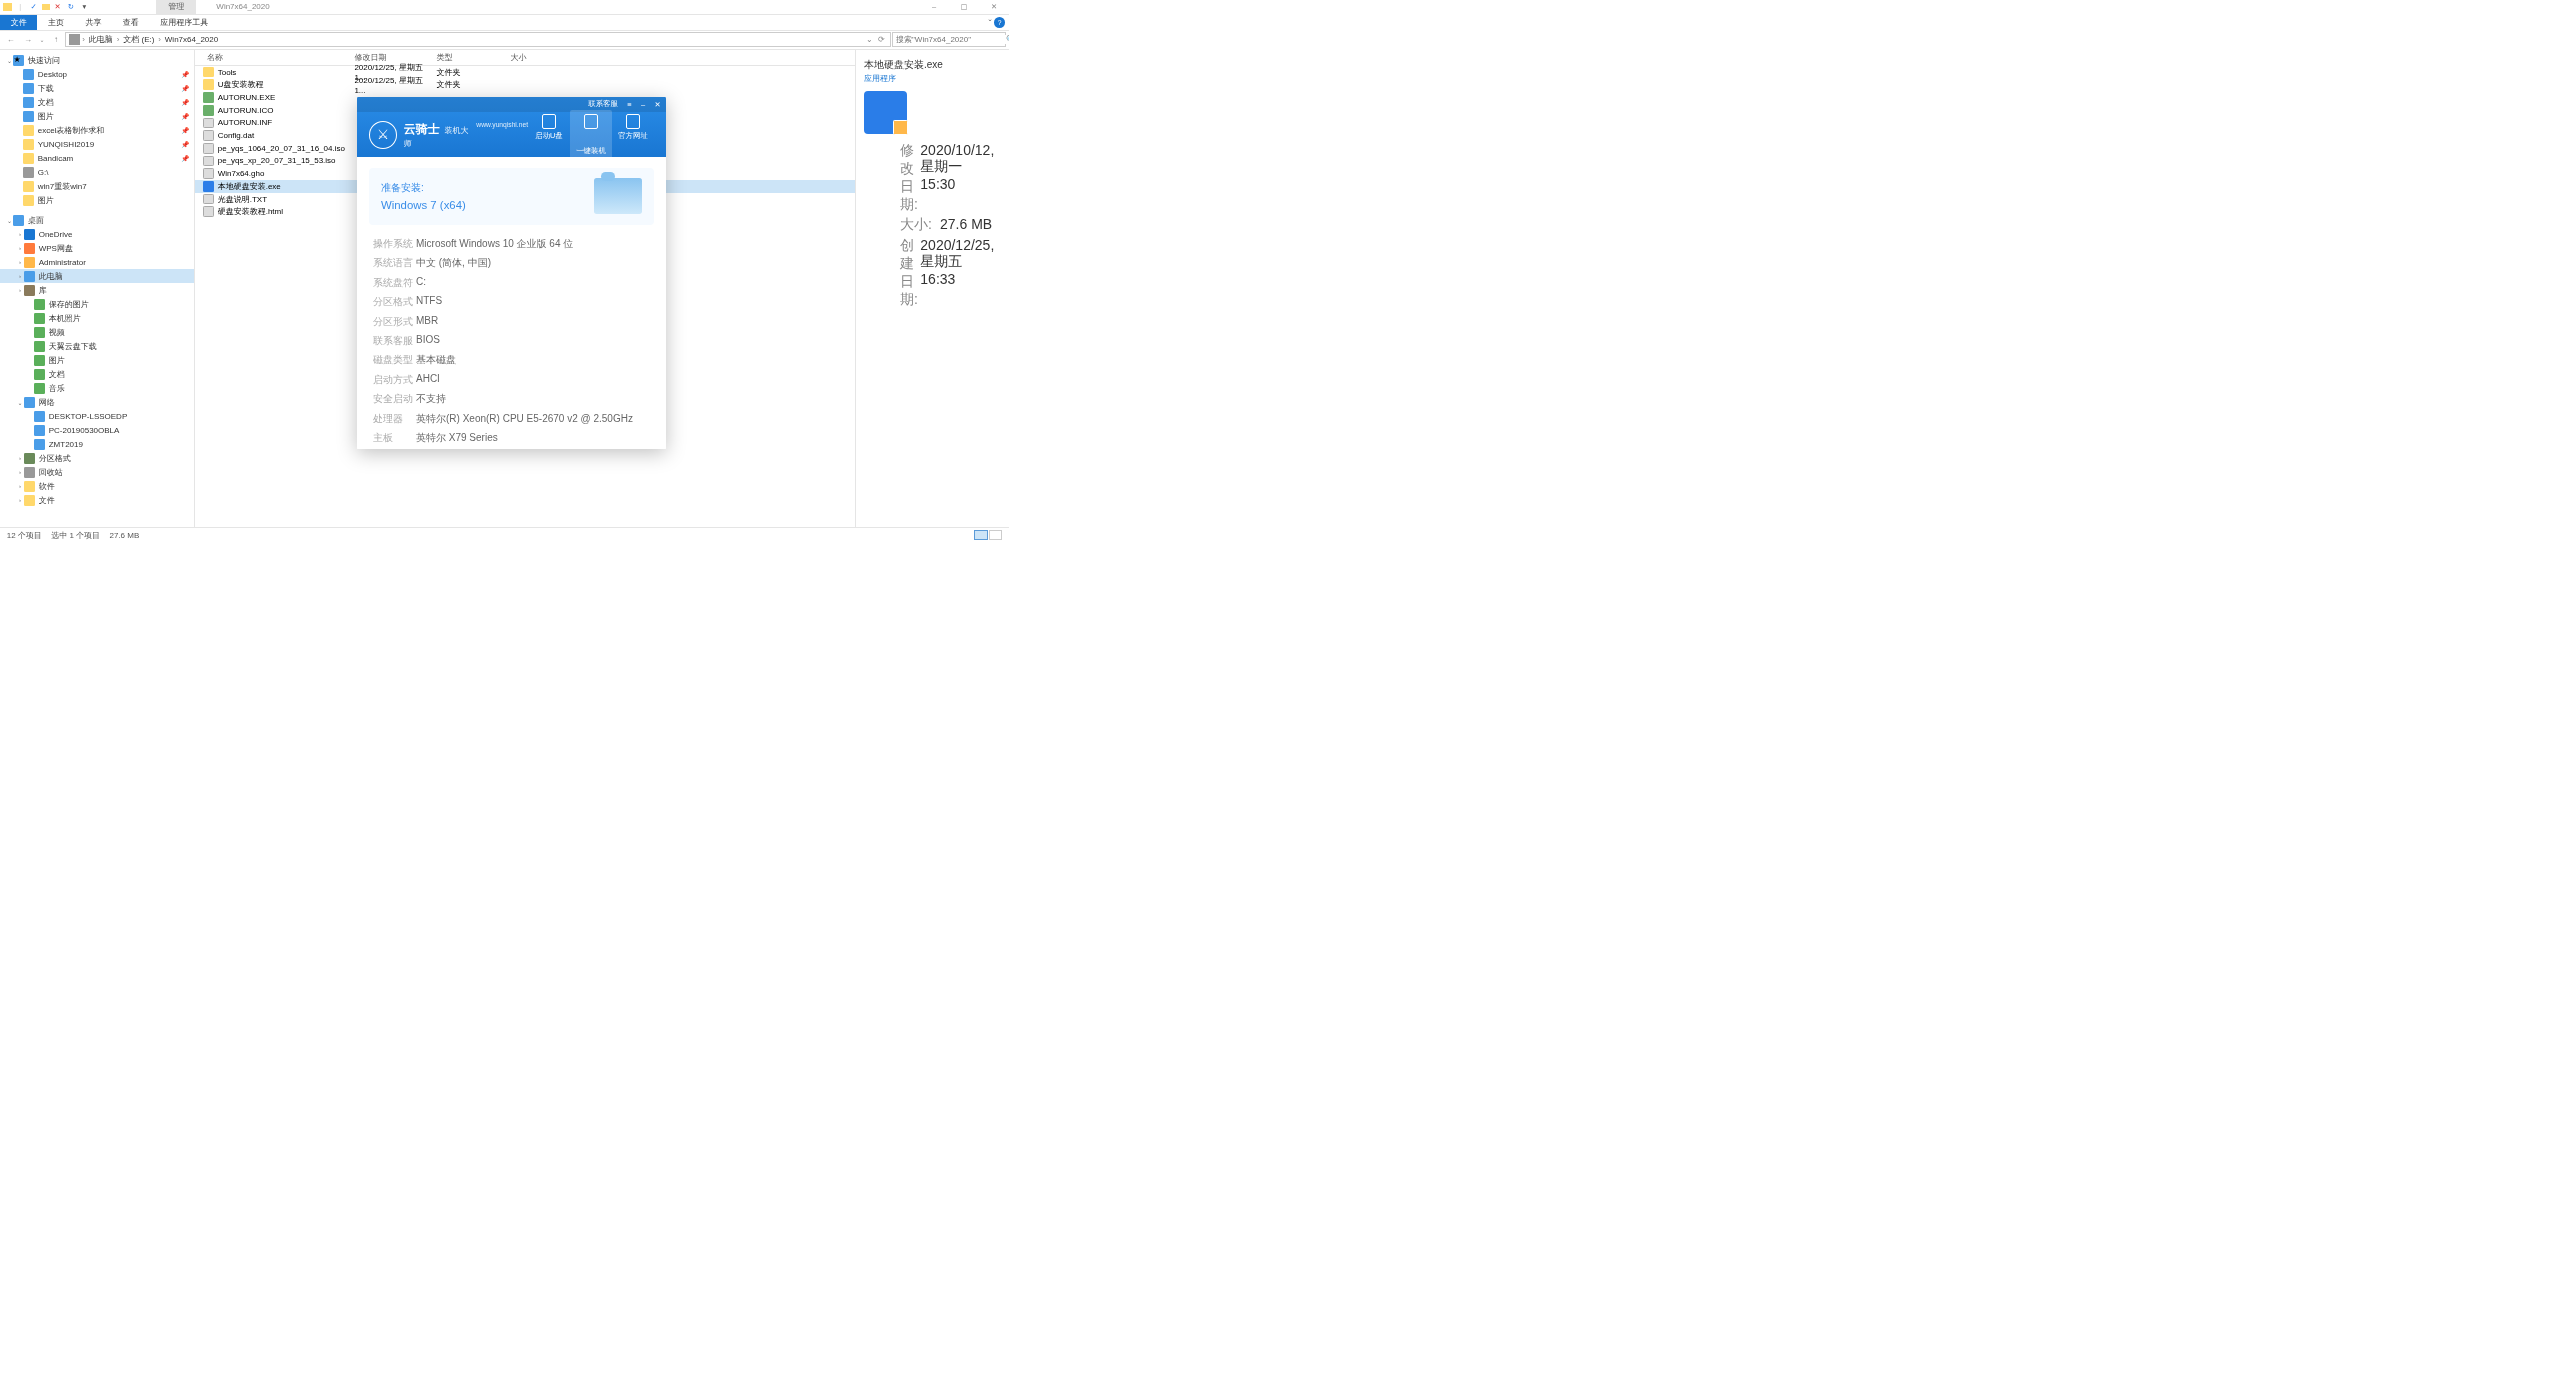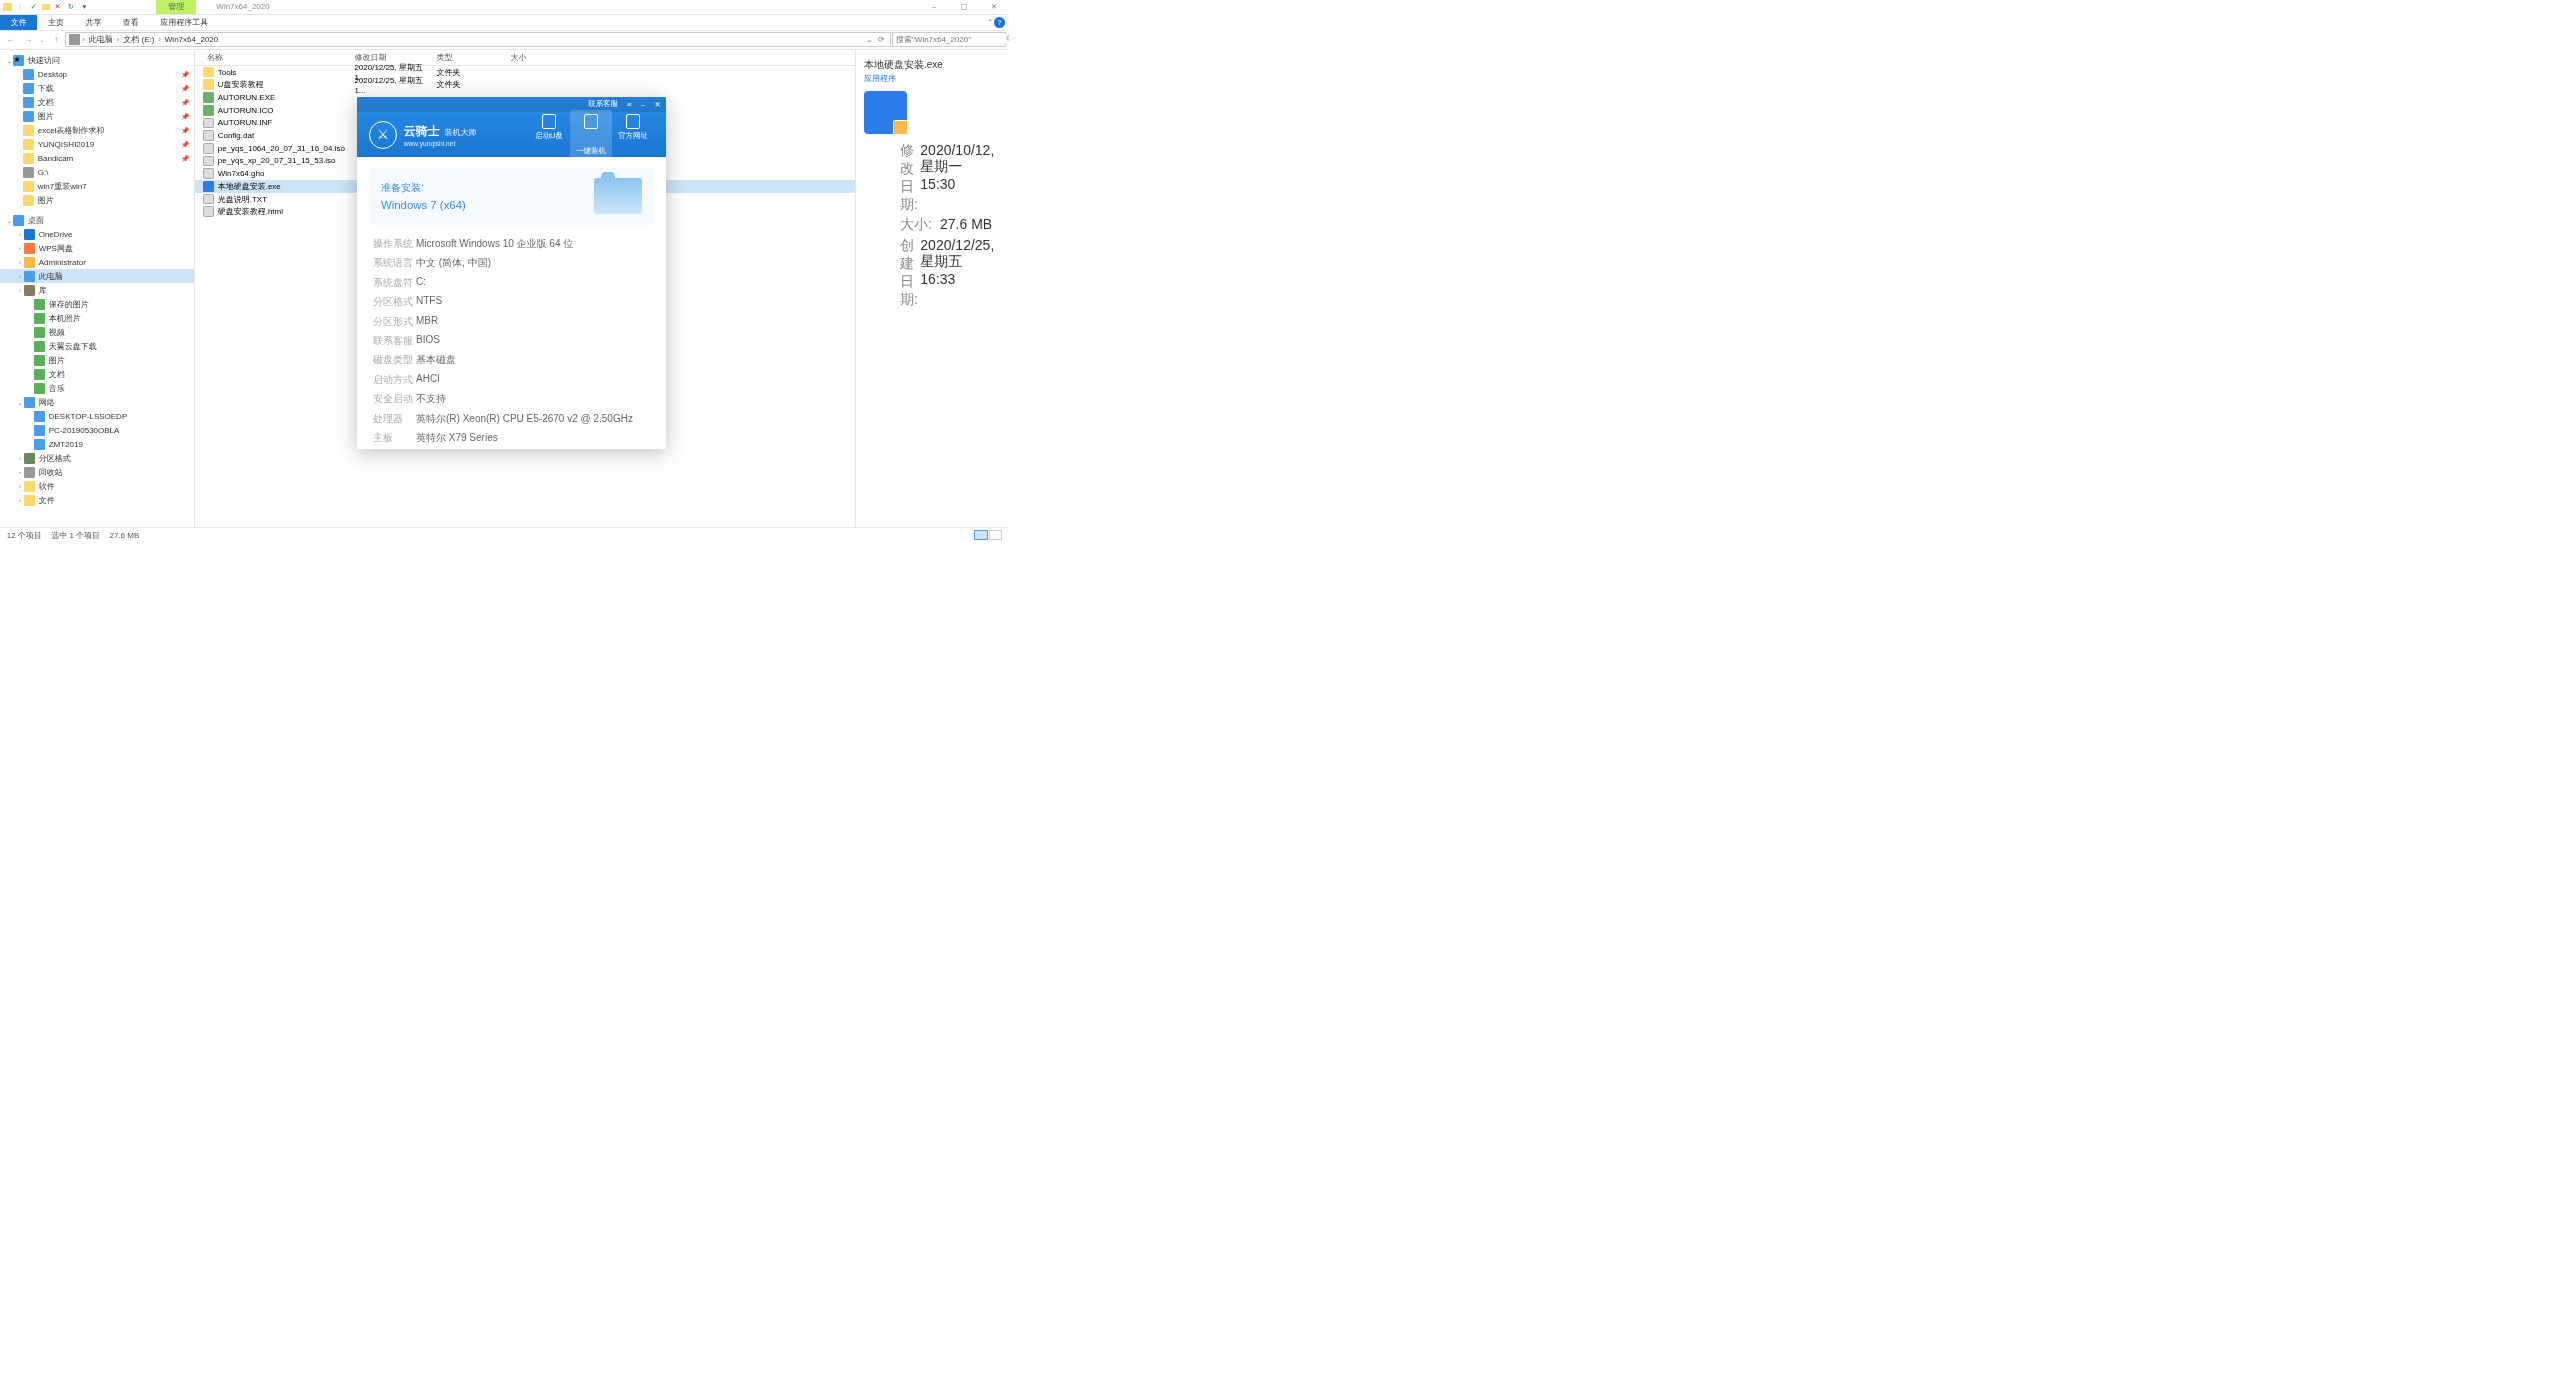--- a/index.html
+++ b/index.html
@@ -2,21 +2,21 @@
 <html style="font-size:10.7px"><head>
 <meta charset="utf-8">
 <style>
 * { margin: 0; padding: 0; box-sizing: border-box; font-family: "Microsoft YaHei", "Segoe UI", sans-serif; }
 body { background: #fff; width: 1009px; height: 542px; overflow: hidden; font-size: 8px; position: relative; }
 
 
 .titlebar { height: 14.8px; background: #fff; display: flex; align-items: center; border-bottom: 0.7px solid #e5e5e5; }
 .qat { display: flex; align-items: center; gap: 2.7px; padding: 0 2.7px; }
 .qat-icon { width: 10.7px; height: 10.7px; display: flex; align-items: center; justify-content: center; font-size: 7.4px; }
-.tab-context { background: #bef264; color: #555; padding: 1.3px 12px; margin-left: 64px; font-size: 8px; }
+.tab-context { background: #e5e5e5; color: #555; padding: 1.3px 12px; margin-left: 64px; font-size: 8px; }
 .window-title { margin-left: 20px; color: #888; font-size: 8px; }
 .window-controls { margin-left: auto; display: flex; }
 .win-btn { width: 30px; height: 14.8px; display: flex; align-items: center; justify-content: center; color: #888; font-size: 7.4px; }
 
 
 .ribbon-tabs { height: 16px; background: #fff; display: flex; align-items: stretch; border-bottom: 0.7px solid #e5e5e5; }
 .ribbon-tab { padding: 0 10.7px; display: flex; align-items: center; font-size: 8px; color: #333; }
 .ribbon-tab.active { background: #1976d2; color: #fff; }
 .ribbon-right { margin-left: auto; display: flex; align-items: center; padding-right: 4px; gap: 2.7px; }
 .help-icon { width: 10.7px; height: 10.7px; border-radius: 50%; background: #1976d2; color: #fff; display: flex; align-items: center; justify-content: center; font-size: 6.7px; }
@@ -97,21 +97,21 @@
 .view-btn { width: 13.4px; height: 10.7px; border: 0.7px solid #ccc; }
 .view-btn.active { background: #cce4f7; border-color: #5a9ad8; }
 
 
 .installer { position: absolute; left: 357px; top: 97px; width: 309px; height: 352px; background: #fff; box-shadow: 0 4px 20px rgba(0,0,0,0.25); border-radius: 1.3px; display: flex; flex-direction: column; overflow: hidden; }
 .inst-header { background: linear-gradient(#2a8de8, #1976d2); color: #fff; height: 60px; position: relative; }
 .inst-titlebar { height: 14.8px; background: rgba(0,0,0,0.1); display: flex; align-items: center; justify-content: flex-end; padding: 0 2.7px; gap: 4px; font-size: 7.4px; }
 .inst-tb-item { padding: 0 2.7px; }
 .inst-logo-row { display: flex; align-items: center; height: 46px; padding: 0 12px; }
 .inst-logo { width: 28px; height: 28px; border: 1.3px solid #fff; border-radius: 50%; margin-right: 6.7px; display: flex; align-items: center; justify-content: center; font-size: 13.4px; }
-.inst-brand { display: flex; flex-direction: column; }
+.inst-brand { display: flex; flex-direction: row; }
 .inst-brand-name { font-size: 12px; font-weight: bold; }
 .inst-brand-sub { font-size: 6.7px; opacity: 0.85; }
 .inst-tabs { margin-left: auto; display: flex; gap: 0; }
 .inst-tab { width: 42px; display: flex; flex-direction: column; align-items: center; gap: 2.7px; padding: 4px 0; font-size: 7.4px; border-radius: 2px; }
 .inst-tab.active { background: rgba(255,255,255,0.18); gap: 17px; }
 .inst-tab-icon { width: 14.8px; height: 14.8px; border: 1px solid #fff; border-radius: 2px; }
 .inst-body { flex: 1; padding: 10.7px 12px; background: #fff; }
 .inst-card { background: #f5faff; border-radius: 4px; padding: 10.7px 12px; margin-bottom: 12px; display: flex; align-items: center; }
 .inst-card-text { flex: 1; }
 .inst-prep { color: #3a8de8; font-size: 10px; margin-bottom: 4px; }

